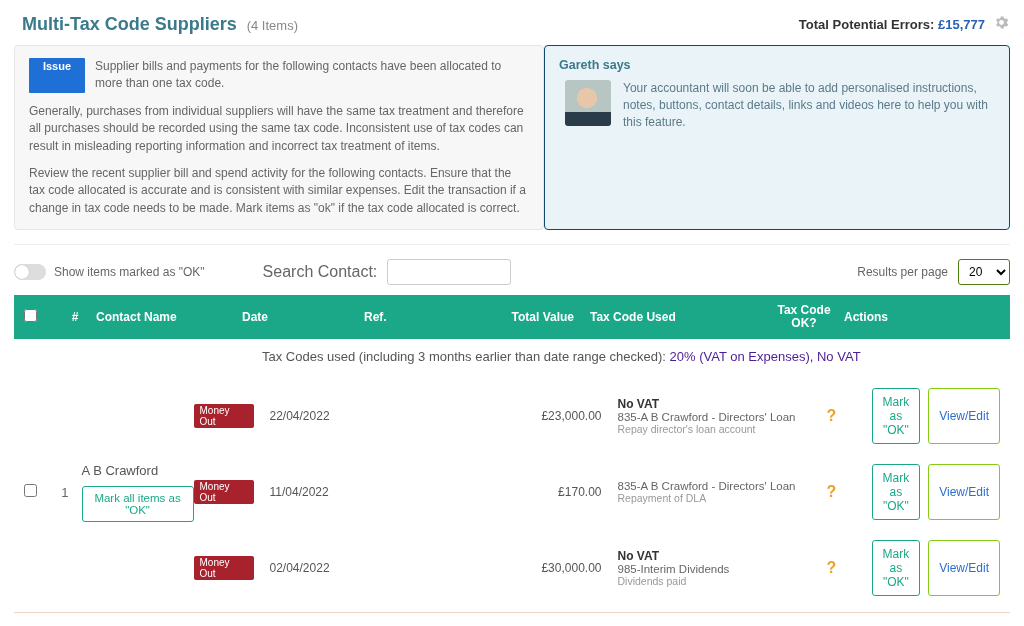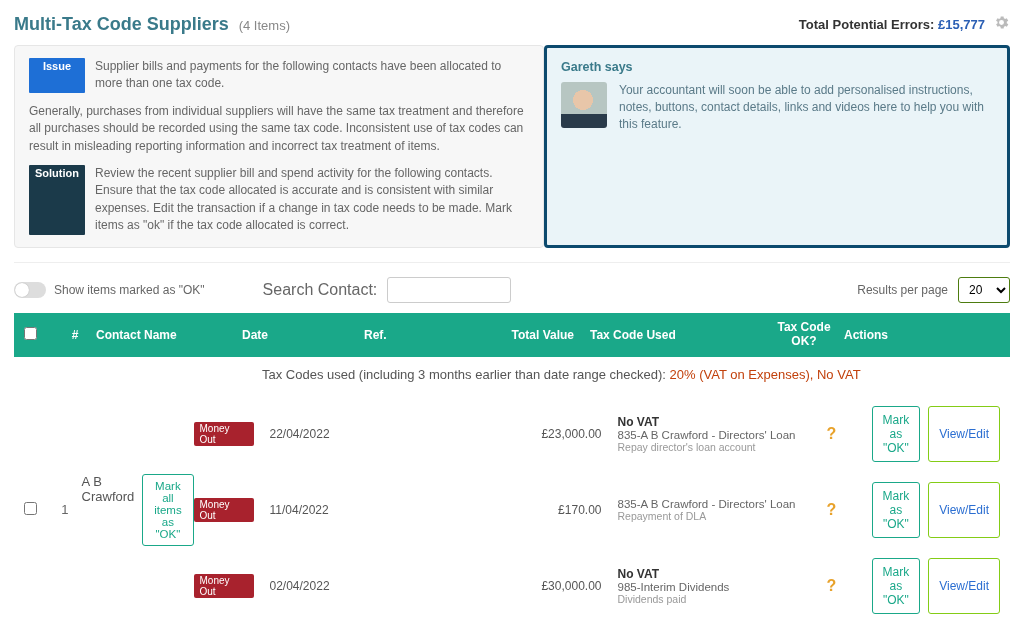--- a/index.html
+++ b/index.html
@@ -1,41 +1,41 @@
 <!DOCTYPE html>
 <html><head>
 <meta charset="utf-8">
 <style>
 * { box-sizing: border-box; margin: 0; padding: 0; }
 body { font-family: "Segoe UI", Arial, sans-serif; font-size: 13px; color: #555; background: #fff; width: 1024px; }
 .container { padding: 14px 14px 0 14px; }
 
 
-.page-header { display: flex; justify-content: space-between; align-items: flex-start; margin-bottom: 10px; }
+.page-header { display: flex; justify-content: space-between; align-items: flex-start; margin-bottom: 10px; margin-left: 8px; }
 .page-title-row { display: flex; align-items: baseline; gap: 10px; }
 .page-title { color: #3a7a8a; font-size: 18px; font-weight: 600; }
 .item-count { color: #888; font-size: 13px; }
 .total-errors { font-size: 13px; font-weight: 700; color: #333; }
 .total-errors .amt { color: #2b5fb4; }
 .gear { margin-left: 8px; color: #bbb; cursor: pointer; }
 
 
 .info-row { display: flex; gap: 0; margin-bottom: 14px; }
 .info-card { flex: 1; border: 1px solid #e6e6e6; border-radius: 4px; background: #f7f7f7; padding: 12px 14px; }
 .info-line { display: flex; gap: 10px; margin-bottom: 10px; line-height: 1.45; }
 .info-line:last-child { margin-bottom: 0; }
 .badge { flex: 0 0 56px; text-align: center; padding: 1px 0; font-size: 11px; font-weight: 700; color: #fff; border-radius: 1px; }
 .badge.issue { background: #1e6fd6; }
 .badge.sowhat { background: #1fa3a3; }
 .badge.solution { background: #1b3a4a; }
 .info-text { color: #666; font-size: 12px; }
 
-.gareth-card { flex: 0 0 466px; border: 3px solid #0c4a6e; background: #eaf4f8; border-radius: 4px; padding: 12px 14px; }
+.gareth-card { flex: 0 0 466px; border: 1px solid #0c4a6e; background: #eaf4f8; border-radius: 4px; padding: 12px 14px; }
 .gareth-title { color: #3a7a8a; font-weight: 700; font-size: 12.5px; margin-bottom: 8px; }
-.gareth-row { display: flex; gap: 12px; }
+.gareth-row { display: flex; gap: 12px; margin-left: 6px; }
 .avatar { width: 46px; height: 46px; border-radius: 3px; background:
  radial-gradient(circle at 22px 18px, #e8c6a9 0 10px, transparent 10px),
  linear-gradient(to bottom, #b7c6c2 70%, #2a3b4a 70%);
  background-color:#c8d0c8; flex-shrink:0;}
 .gareth-text { color: #5a7a88; font-size: 12px; line-height: 1.4; }
 
 hr.sep { border: none; border-top: 1px solid #eee; margin: 6px 0 10px 0; }
 
 
 .toolbar { display: flex; align-items: center; justify-content: space-between; gap: 14px; padding: 4px 0 10px 0; }
@@ -61,28 +61,28 @@
 .col-tax { width:192px; padding-left:8px;}
 .col-ok { width:60px; text-align:center; line-height:1.1;}
 .col-actions { flex:1; padding-left:10px;}
 
 .thead input[type=checkbox]{ accent-color:#fff;}
 
 
 .group { border-bottom:1px solid #f0d3c6; }
 .group.g0 { background:#fff;}
 .group-summary { padding:10px 0 8px 248px; font-size:13px; color:#555;}
-.group-summary .codes { color:#c2410c; }
+.group-summary .codes { color:#4c1d95; }
 
 .row { display:flex; align-items:center; padding:6px 10px; min-height:52px;}
 .cell { }
 .c-check { width:30px;}
 .c-num { width:42px; text-align:center; color:#666;}
 .c-contact { width:140px; color:#555;}
-.contact-inner { display:flex; gap:8px; align-items:flex-start;}
+.contact-inner { display:flex; flex-direction:column; gap:8px; align-items:flex-start;}
 .mark-all-btn { border:1px solid #1aa889; color:#1aa889; background:#fff; padding:5px 9px; border-radius:3px; font-size:11.5px; cursor:pointer;}
 
 .c-body { flex:1; display:flex; flex-direction:column;}
 .line { display:flex; align-items:center; padding:10px 0;}
 .lc-tag { width:70px; display:flex; justify-content:flex-end; padding-right:10px;}
 .tag { display:inline-block; font-size:10px; color:#fff; border-radius:2px; padding:1px 6px; }
 .tag.money-out { background:#a8222d; }
 .lc-date { width:128px; color:#555; padding-left:6px; font-size:12px;}
 .lc-ref { width:108px; color:#555; font-size:12px;}
 .lc-total { width:110px; text-align:right; padding-right:8px; color:#555; font-size:12px;}
@@ -121,21 +121,20 @@
   <div class="info-row">
     <div class="info-card">
       <div class="info-line">
         <span class="badge issue">Issue</span>
         <span class="info-text">Supplier bills and payments for the following contacts have been allocated to more than one tax code.</span>
       </div>
       <div class="info-line">
         <span class="info-text">Generally, purchases from individual suppliers will have the same tax treatment and therefore all purchases should be recorded using the same tax code. Inconsistent use of tax codes can result in misleading reporting information and incorrect tax treatment of items.</span>
       </div>
       <div class="info-line">
-        <span class="badge solution">Solution</span>
         <span class="info-text">Review the recent supplier bill and spend activity for the following contacts. Ensure that the tax code allocated is accurate and is consistent with similar expenses. Edit the transaction if a change in tax code needs to be made. Mark items as "ok" if the tax code allocated is correct.</span>
       </div>
     </div>
     <div class="gareth-card">
       <div class="gareth-title">Gareth says</div>
       <div class="gareth-row">
         <div class="avatar"></div>
         <div class="gareth-text">Your accountant will soon be able to add personalised instructions, notes, buttons, contact details, links and videos here to help you with this feature.</div>
       </div>
     </div>

